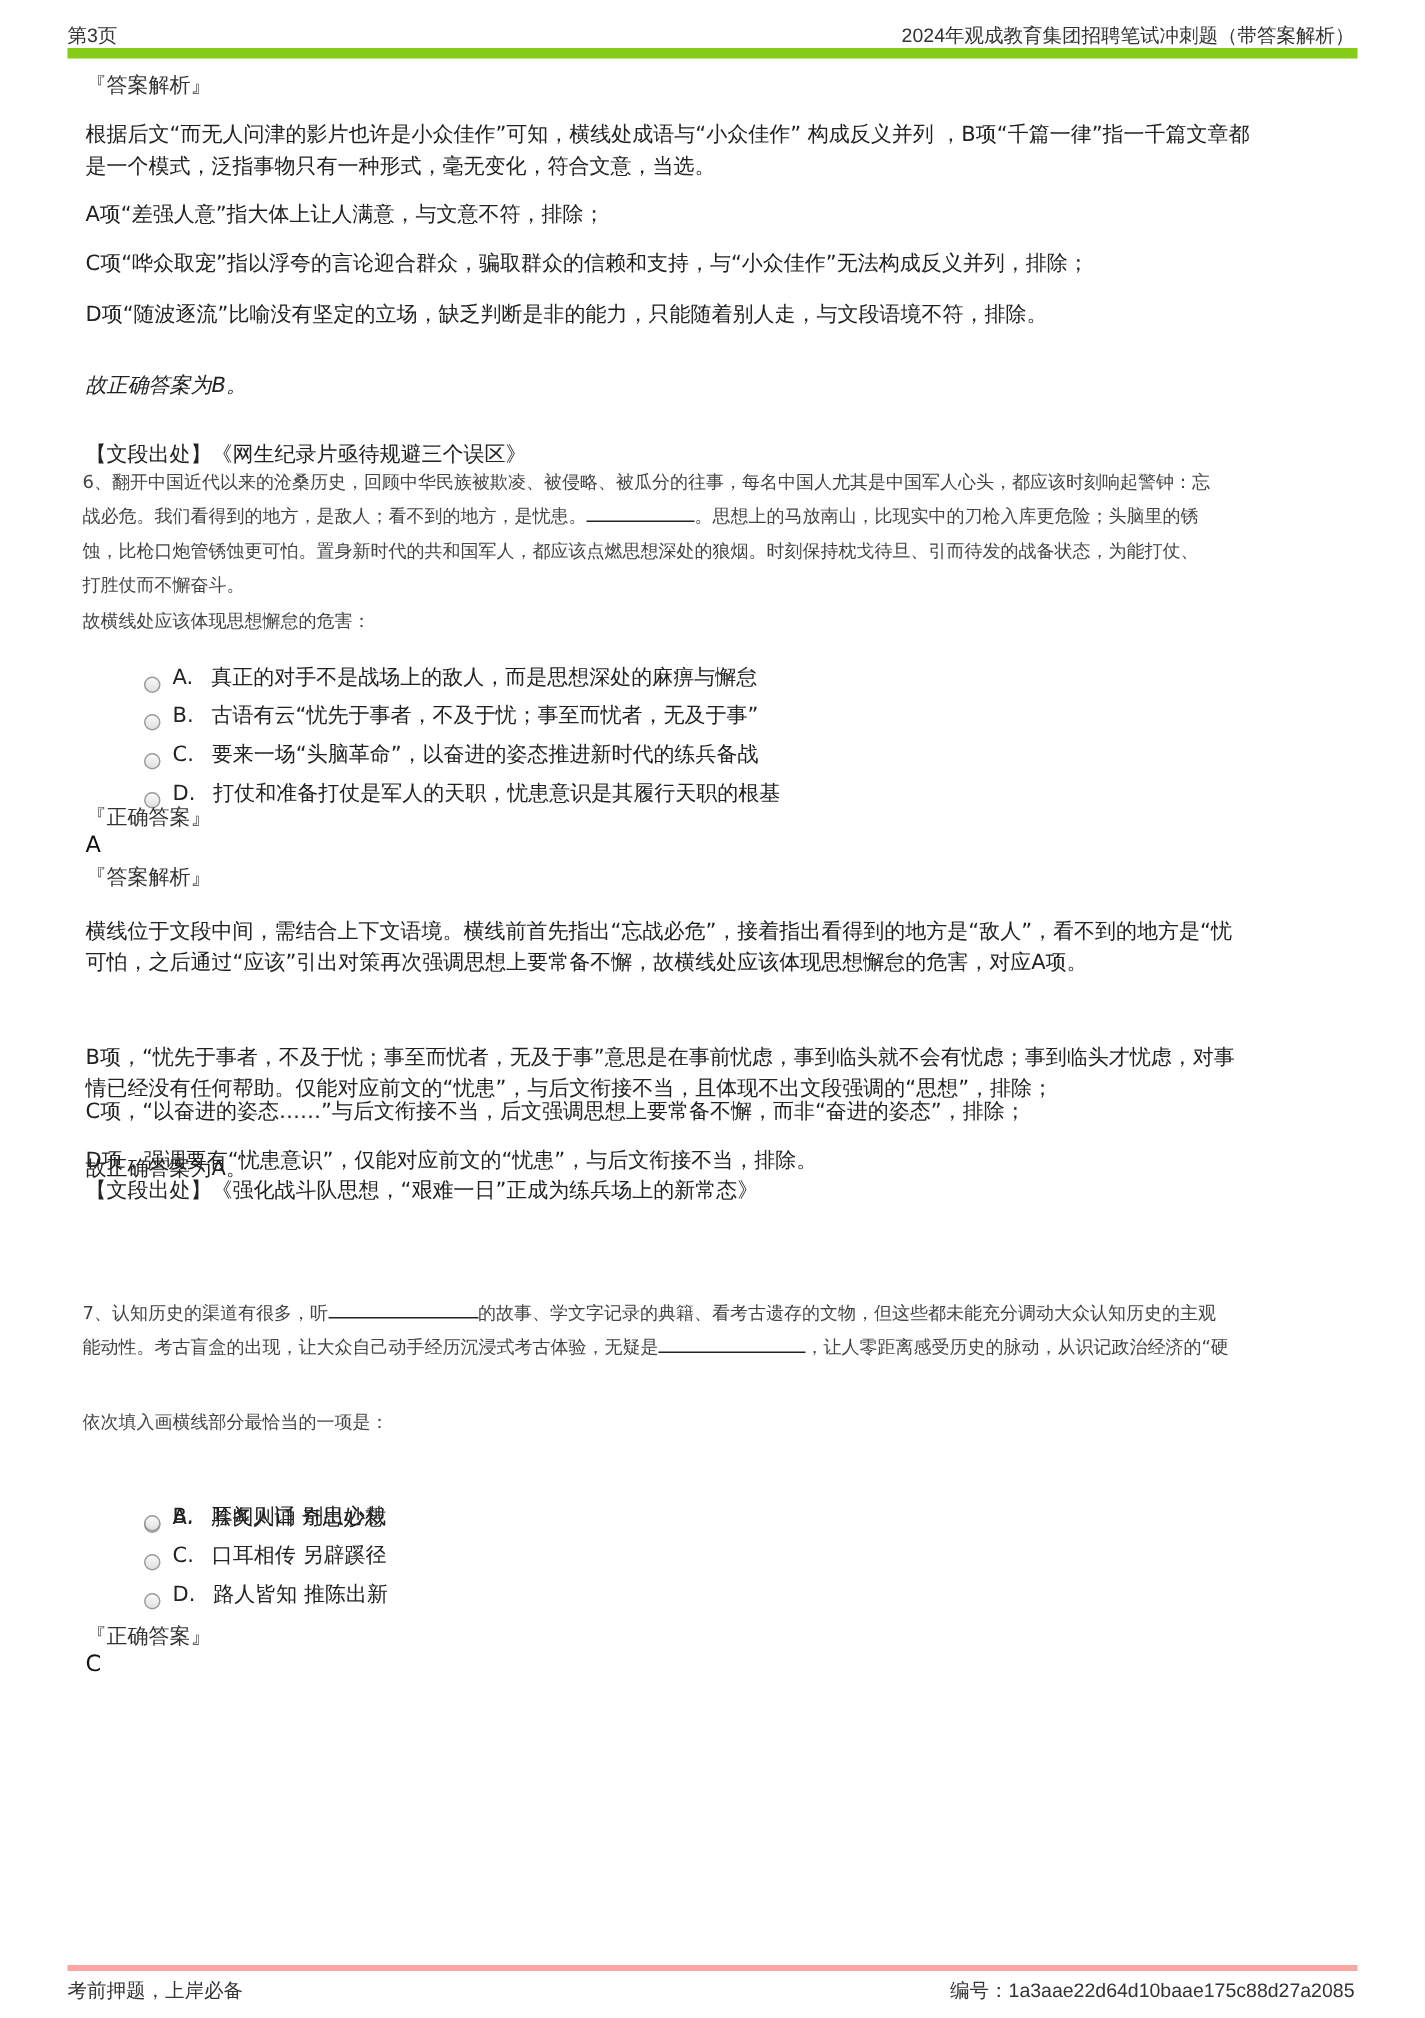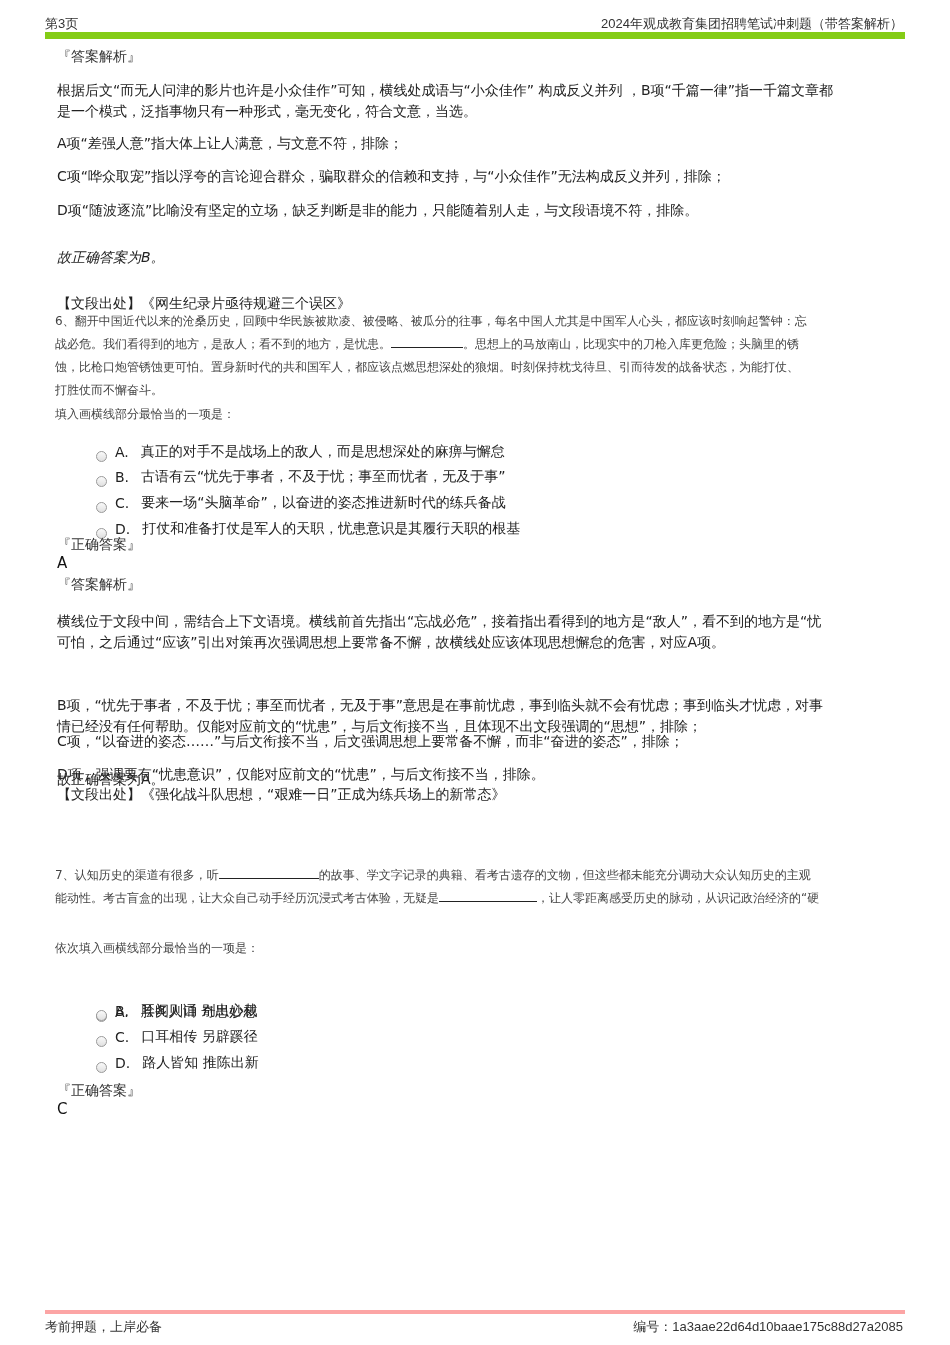--- a/index.html
+++ b/index.html
@@ -53,21 +53,21 @@
 <div class="p" style="top:200px;">D项“随波逐流”比喻没有坚定的立场，缺乏判断是非的能力，只能随着别人走，与文段语境不符，排除。</div>
 <div class="p" style="top:247px;font-style:italic;">故正确答案为B。</div>
 <div class="p" style="top:266px;margin-top:27px;">【文段出处】《网生纪录片亟待规避三个误区》</div>
 
 <div class="p small" style="top:310px;">
   <div>6、翻开中国近代以来的沧桑历史，回顾中华民族被欺凌、被侵略、被瓜分的往事，每名中国人尤其是中国军人心头，都应该时刻响起警钟：忘</div>
   <div><span>战必危。我们看得到的地方，是敌人；看不到的地方，是忧患。</span><span class="blank" style="width:72px;"></span><span>。思想上的马放南山，比现实中的刀枪入库更危险；头脑里的锈</span></div>
   <div>蚀，比枪口炮管锈蚀更可怕。置身新时代的共和国军人，都应该点燃思想深处的狼烟。时刻保持枕戈待旦、引而待发的战备状态，为能打仗、</div>
   <div>打胜仗而不懈奋斗。</div>
 </div>
-<div class="p small" style="top:403px;">填入画横线部分最恰当的一项是：</div>
+<div class="p small" style="top:403px;">故横线处应该体现思想懈怠的危害：</div>
 
 <div class="opt" style="top:441px;">
     <span class="radio"></span>
     <span class="key">A.</span>
     <span>真正的对手不是战场上的敌人，而是思想深处的麻痹与懈怠</span>
   </div>
 <div class="opt" style="top:466px;">
     <span class="radio"></span>
     <span class="key">B.</span>
     <span>古语有云“忧先于事者，不及于忧；事至而忧者，无及于事”</span>

